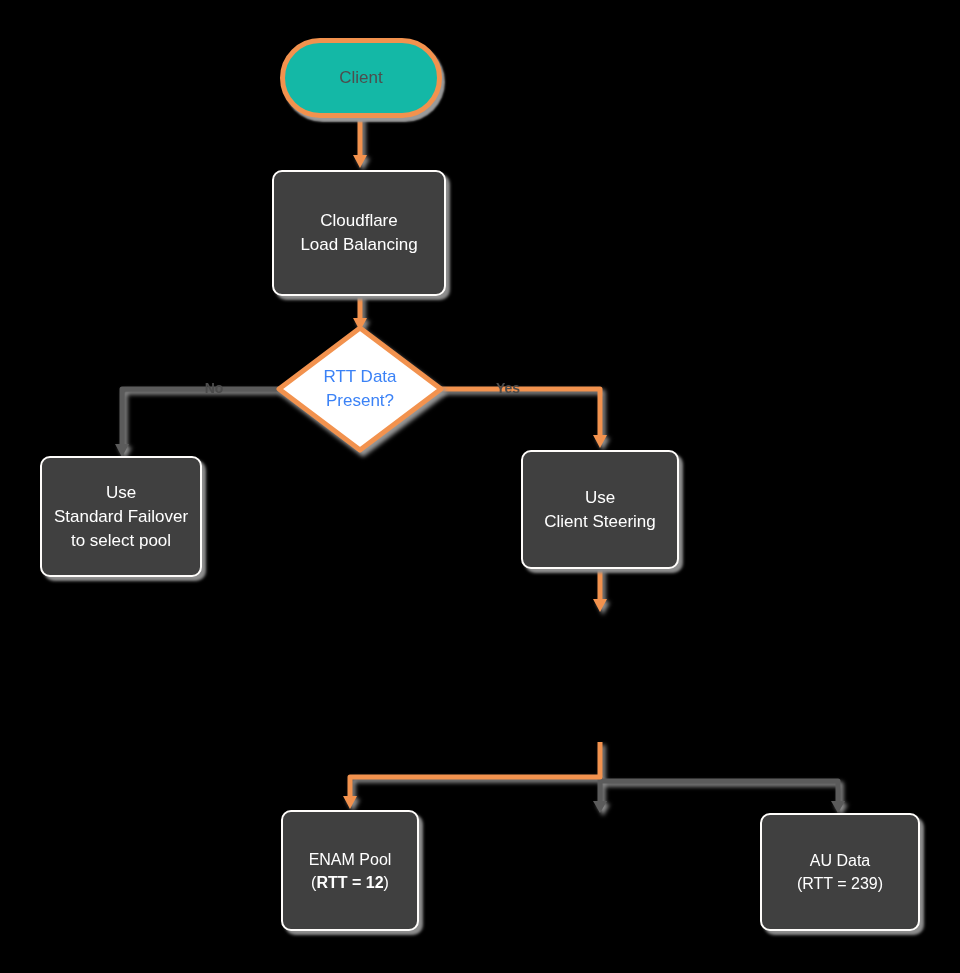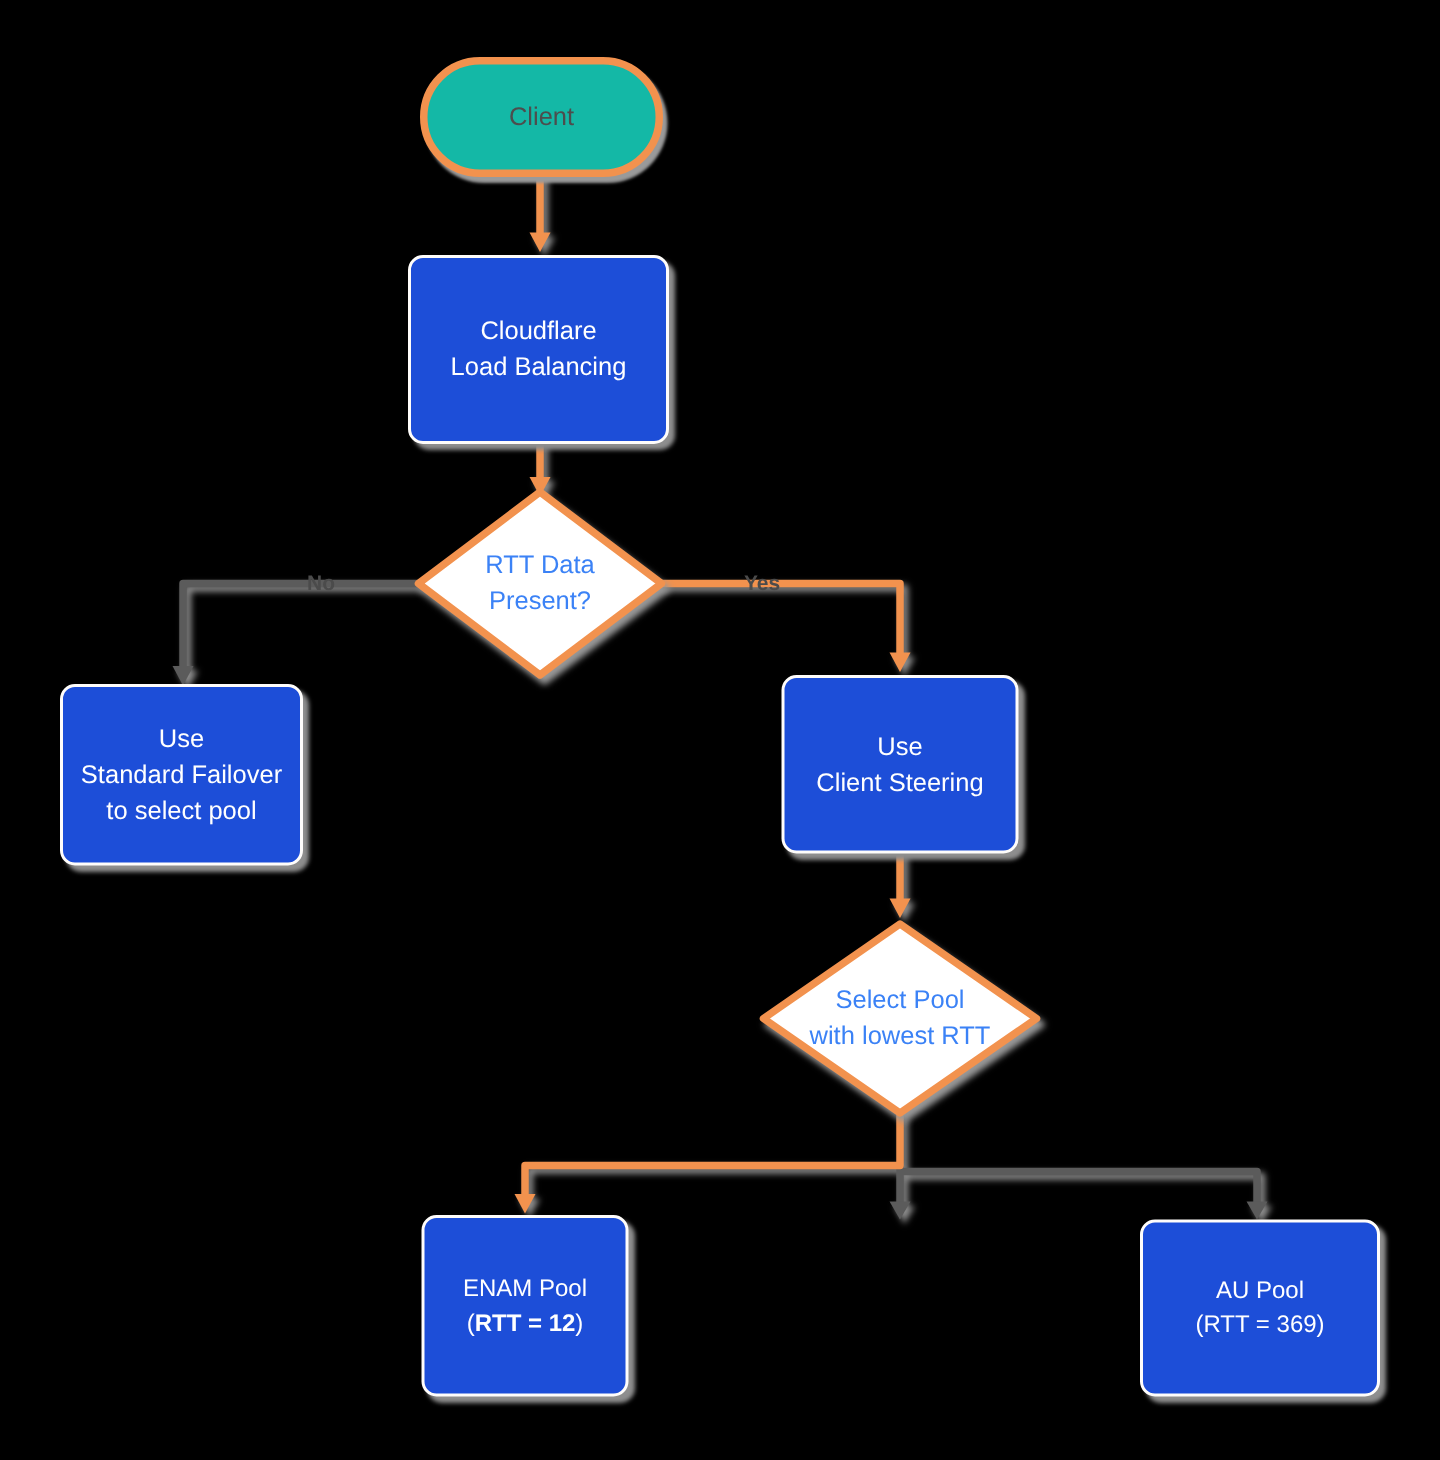--- a/index.html
+++ b/index.html
@@ -2,21 +2,21 @@
 <html><head>
 <meta charset="utf-8">
 <style>
   html,body{margin:0;padding:0;background:#000;}
   #stage{
     position:relative;width:960px;height:973px;background:#000;overflow:hidden;
     font-family:"Liberation Sans", sans-serif;
   }
   svg.edges{position:absolute;left:0;top:0;filter:drop-shadow(3px 3px 2px #8e8e8e);}
   .node-box{
-    position:absolute;background:#1d4ed8;border:2px solid #fffdfb;border-radius:10px;
+    position:absolute;background:#404040;border:2px solid #fffdfb;border-radius:10px;
     box-shadow:4px 4px 3px #8e8e8e;color:#ffffff;display:flex;flex-direction:column;
     align-items:center;justify-content:center;text-align:center;
     font-size:17px;line-height:24px;
   }
   .pool{font-size:16px;line-height:23px;}
   .stadium{
     position:absolute;background:#14b8a6;border:5px solid #F2924E;border-radius:44px;
     box-shadow:3px 4px 2px #9a9a9a;color:#4d4d4d;display:flex;align-items:center;
     justify-content:center;font-size:17px;
   }
@@ -88,34 +88,25 @@
     <div>Use</div>
     <div>Standard Failover</div>
     <div>to select pool</div>
   </div>
 
   <div class="node-box" style="left:521px;top:450px;width:154px;height:115px;">
     <div>Use</div>
     <div>Client Steering</div>
   </div>
 
-  <div class="diamond-wrap" style="left:506px;top:613px;width:188px;height:132px;">
-    <svg width="188" height="132" viewBox="0 0 188 132">
-      <polygon points="94,3 185,66 94,129 3,66" fill="#ffffff" stroke="#F2924E" stroke-width="5" stroke-linejoin="round"></polygon>
-    </svg>
-    <div class="diamond-label">
-      <div>Select Pool</div>
-      <div>with lowest RTT</div>
-    </div>
-  </div>
 
   <div class="node-box pool" style="left:281px;top:810px;width:134px;height:117px;">
     <div>ENAM Pool</div>
     <div><span>(</span><span class="bold">RTT = 12</span><span>)</span></div>
   </div>
 
 
   <div class="node-box pool" style="left:760px;top:813px;width:156px;height:114px;">
-    <div>AU Pool</div>
-    <div>(RTT = 369)</div>
+    <div>AU Data</div>
+    <div>(RTT = 239)</div>
   </div>
 
 </div>
 
 </body></html>

